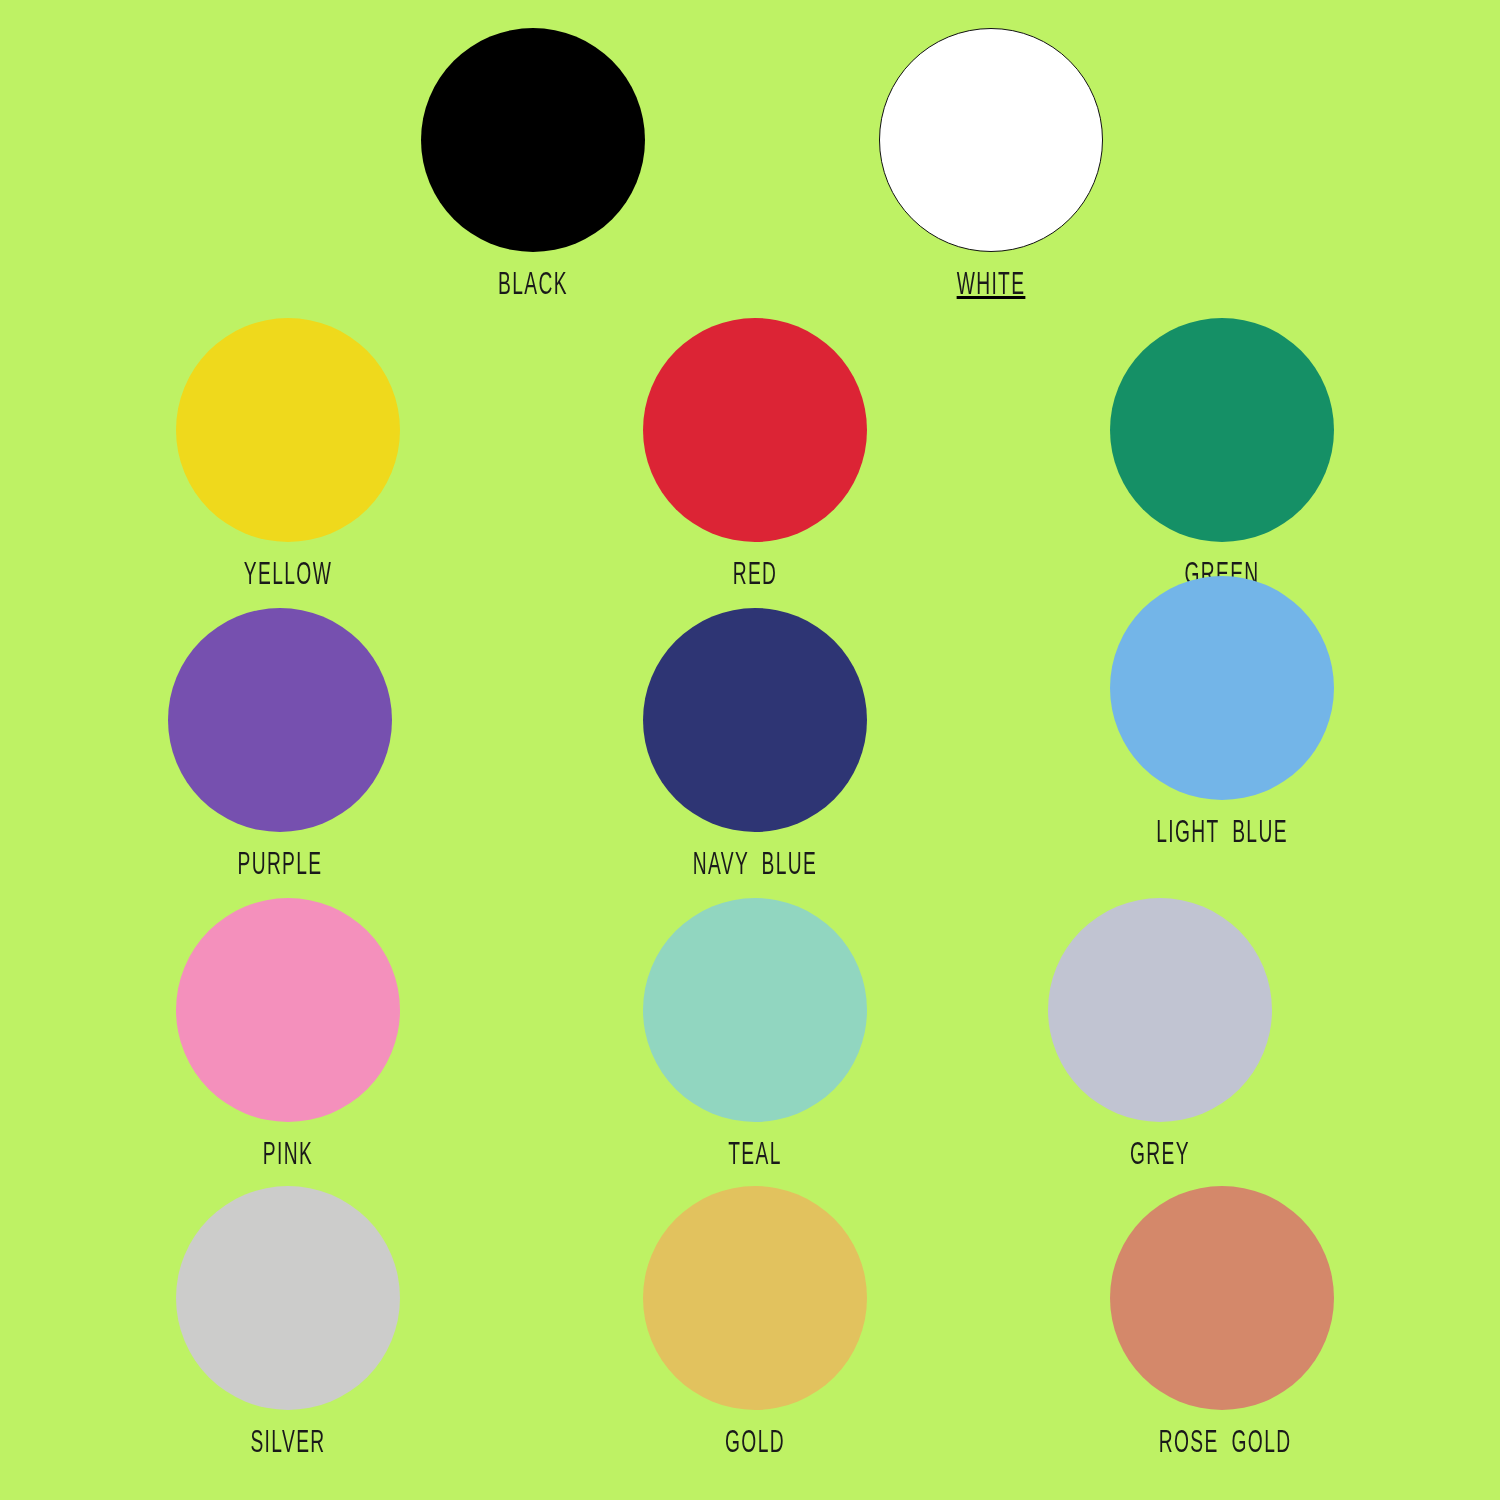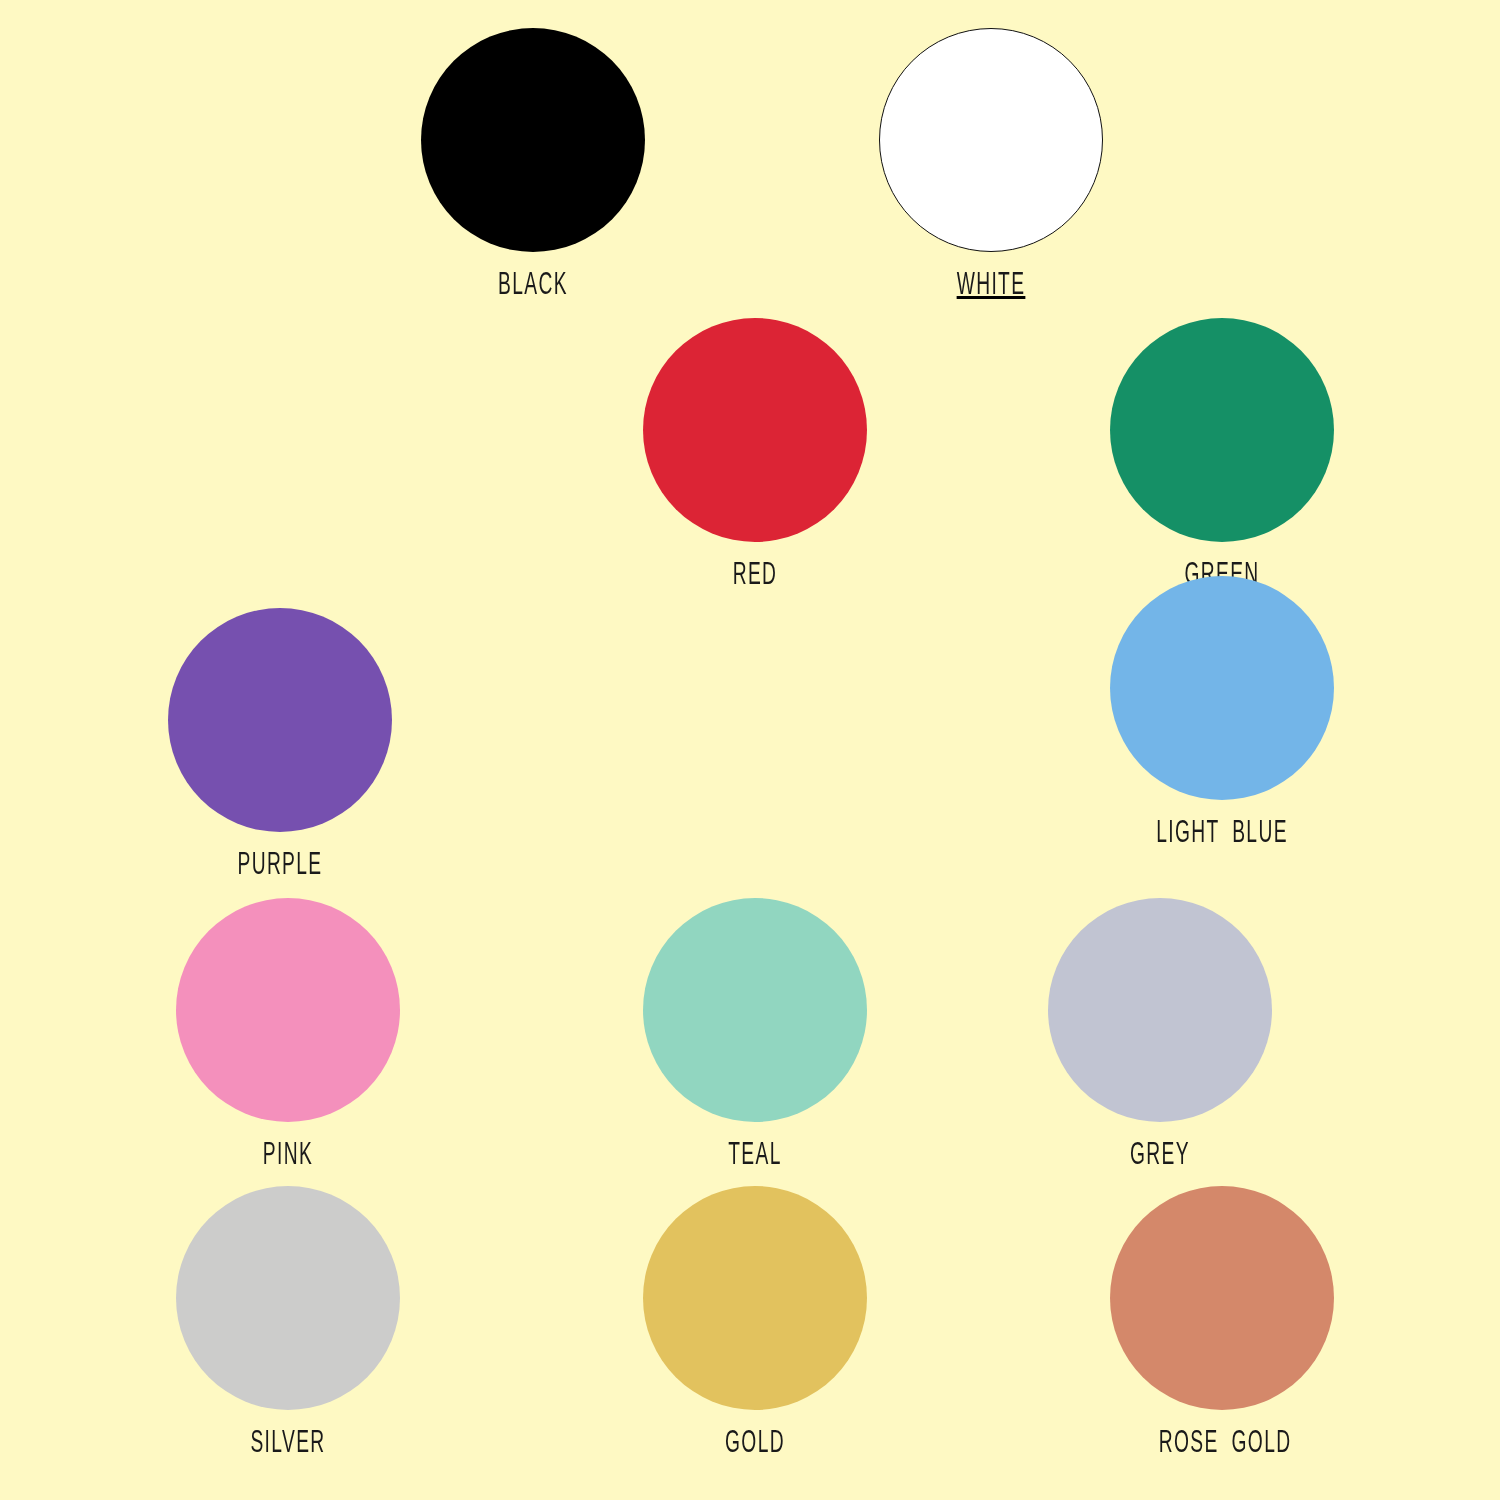--- a/index.html
+++ b/index.html
@@ -11,21 +11,21 @@
     width: 1500px;
     height: 1500px;
     position: relative;
     overflow: hidden;
     font-family: "Liberation Sans", sans-serif;
   }
 
   #palette-board {
     position: absolute;
     inset: 0;
-    background: #fef9c3;
+    background: #bef264;
   }
 
   .swatch {
     position: absolute;
     width: 224px;
     text-align: center;
   }
 
   .swatch-dot {
     width: 224px;
@@ -86,32 +86,40 @@
   <div class="swatch" id="swatch-black">
     <span class="swatch-dot" style="background-color: rgb(0, 0, 0);"></span>
     <span class="swatch-label">BLACK</span>
   </div>
 
   <div class="swatch" id="swatch-white">
     <span class="swatch-dot outlined" style="background-color: rgb(255, 255, 255);"></span>
     <span class="swatch-label">WHITE</span>
   </div>
 
+  <div class="swatch" id="swatch-yellow">
+    <span class="swatch-dot" style="background-color: rgb(239, 217, 28);"></span>
+    <span class="swatch-label">YELLOW</span>
+  </div>
   <div class="swatch" id="swatch-red">
     <span class="swatch-dot" style="background-color: rgb(220, 36, 53);"></span>
     <span class="swatch-label">RED</span>
   </div>
   <div class="swatch" id="swatch-green">
     <span class="swatch-dot" style="background-color: rgb(21, 144, 102);"></span>
     <span class="swatch-label">GREEN</span>
   </div>
 
   <div class="swatch" id="swatch-purple">
     <span class="swatch-dot" style="background-color: rgb(118, 80, 175);"></span>
     <span class="swatch-label">PURPLE</span>
+  </div>
+  <div class="swatch" id="swatch-navy-blue">
+    <span class="swatch-dot" style="background-color: rgb(46, 53, 116);"></span>
+    <span class="swatch-label">NAVY BLUE</span>
   </div>
   <div class="swatch" id="swatch-light-blue">
     <span class="swatch-dot" style="background-color: rgb(115, 181, 232);"></span>
     <span class="swatch-label">LIGHT BLUE</span>
   </div>
 
   <div class="swatch" id="swatch-pink">
     <span class="swatch-dot" style="background-color: rgb(244, 144, 188);"></span>
     <span class="swatch-label">PINK</span>
   </div>

